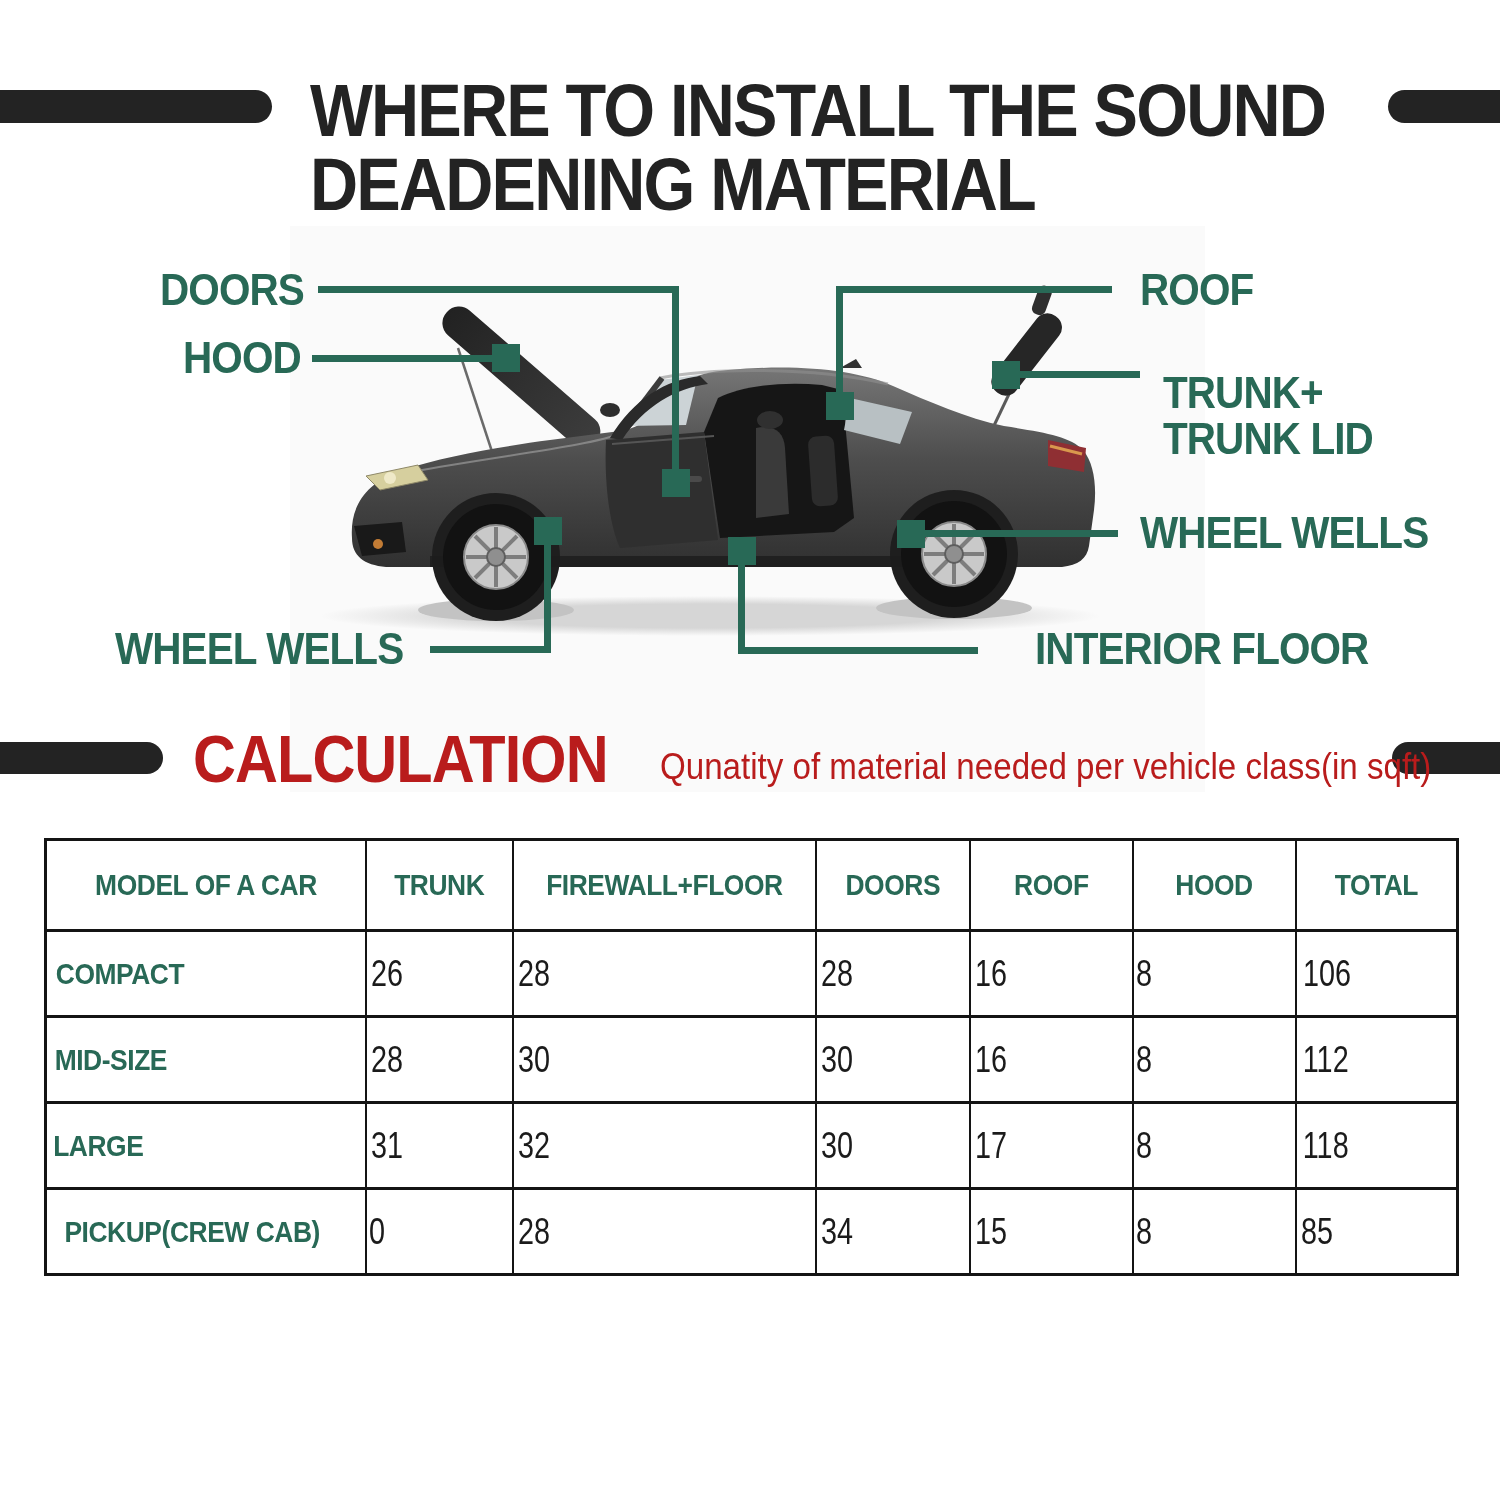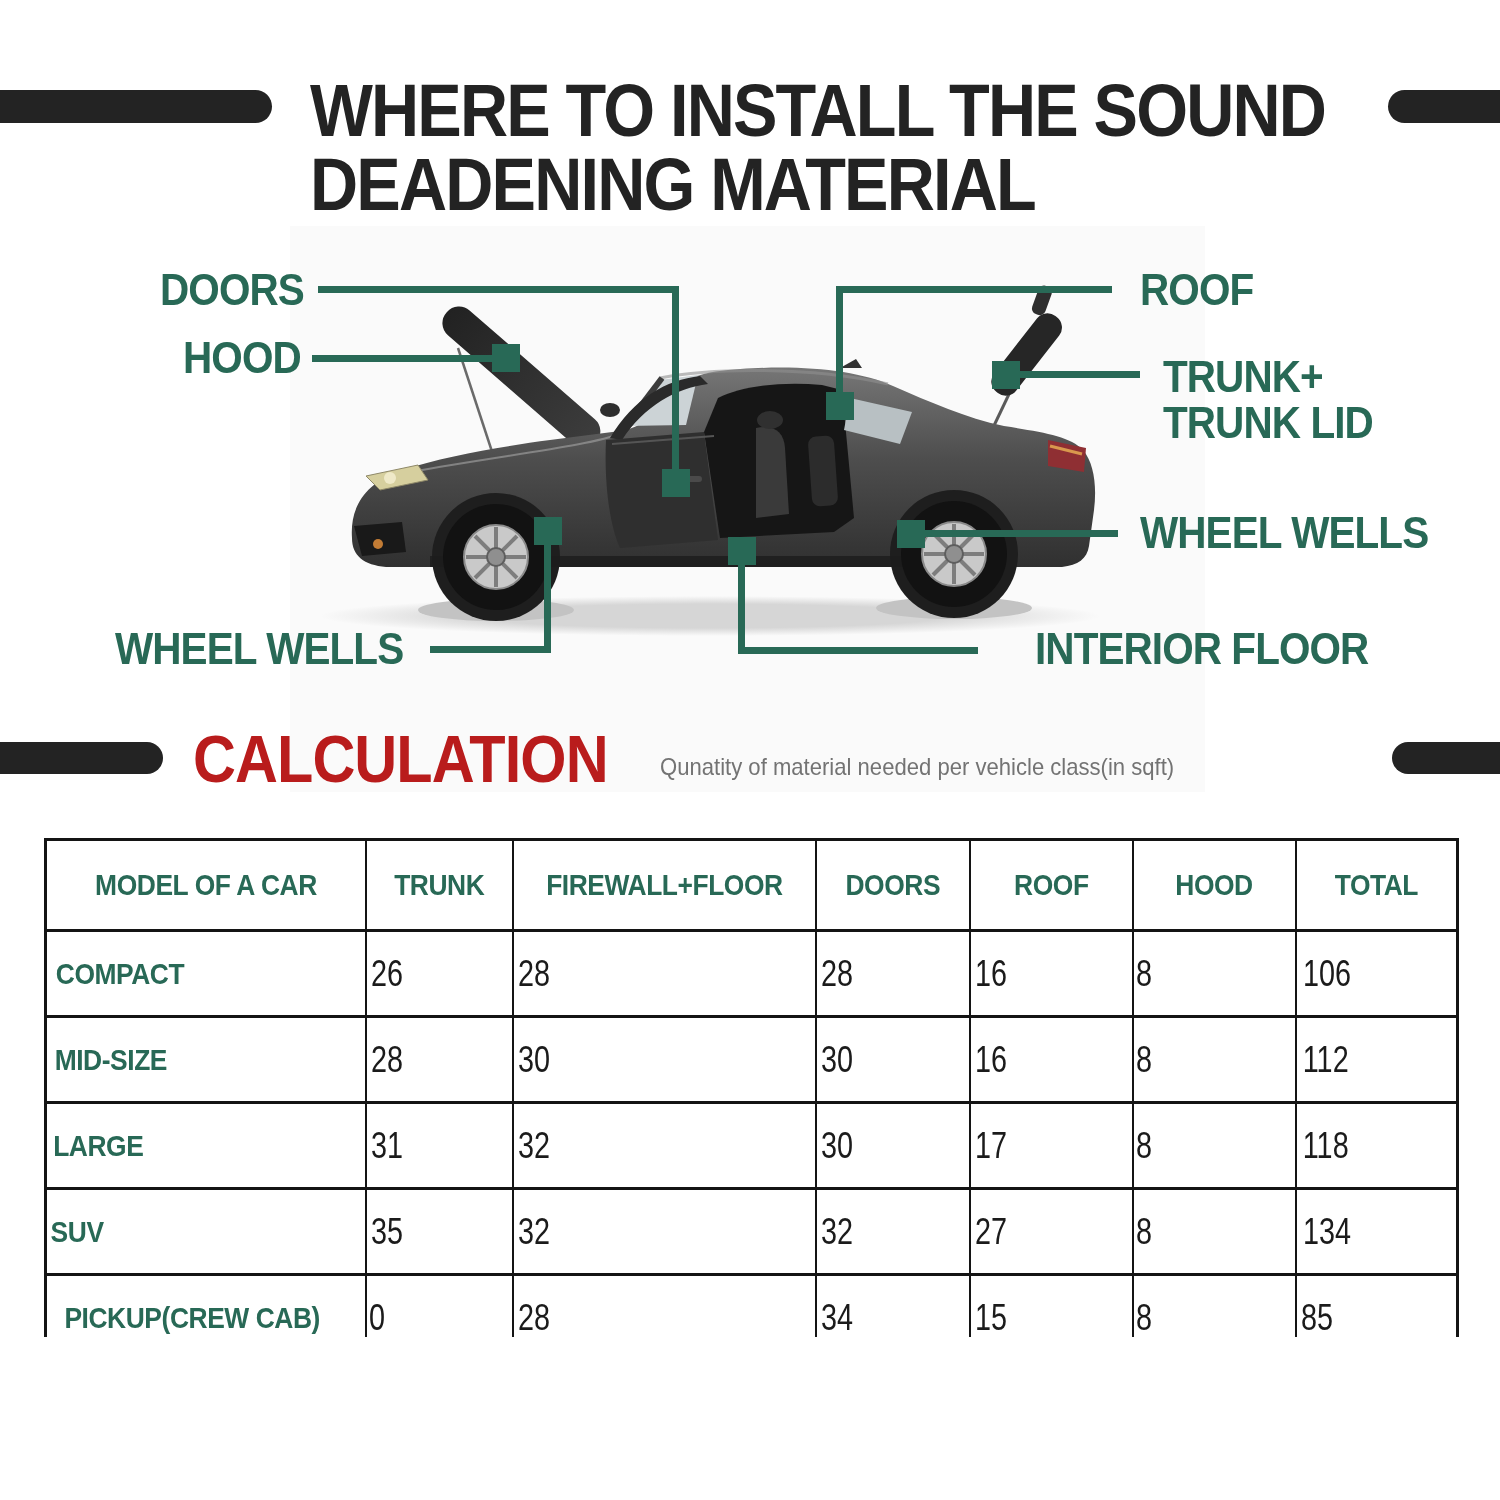--- a/index.html
+++ b/index.html
@@ -20,21 +20,21 @@
   
   .photo-bg{left:290px;top:226px;width:915px;height:566px;background:#fafafa;}
 
   
   .lbl{font-size:44px;line-height:44px;font-weight:800;letter-spacing:-1px;color:#286956;white-space:nowrap;}
   .line{background:#286956;}
   .sq{width:28px;height:28px;background:#286956;}
 
   
   .calc-h{left:193px;top:726px;font-size:66px;line-height:66px;font-weight:800;letter-spacing:-1px;color:#b91c1c;}
-  .calc-sub{left:660px;top:750px;font-size:24px;line-height:34px;font-weight:400;color:#737373;}
+  .calc-sub{left:660px;top:750px;font-size:36px;line-height:34px;font-weight:400;color:#b91c1c;}
   .pill2{background:#232323;height:32px;}
 
   
   .tblwrap{left:44px;top:838px;}
   table{border-collapse:collapse;table-layout:fixed;width:1412px;border:3px solid #141414;}
   th,td{border:3px solid #141414;border-left-width:2px;border-right-width:2px;
         vertical-align:middle;padding:0;}
   th{height:88px;font-size:30px;font-weight:800;letter-spacing:-0.5px;color:#286956;}
   td{height:83px;}
   td.model{font-size:30px;font-weight:800;letter-spacing:-0.5px;color:#286956;}
@@ -186,21 +186,21 @@
   <div class="abs line" style="left:544px;top:538px;width:7px;height:115px;"></div>
   <div class="abs sq" style="left:534px;top:517px;"></div>
 
   <div class="abs line" style="left:738px;top:545px;width:7px;height:109px;"></div>
   <div class="abs line" style="left:738px;top:647px;width:240px;height:7px;"></div>
   <div class="abs sq" style="left:728px;top:537px;"></div>
 
   <div class="abs lbl" style="left:160px;top:268px;"><span class="cond">DOORS</span></div>
   <div class="abs lbl" style="left:183px;top:336px;"><span class="cond">HOOD</span></div>
   <div class="abs lbl" style="left:1140px;top:268px;"><span class="cond">ROOF</span></div>
-  <div class="abs lbl" style="left:1163px;top:354px;line-height:46px;">
+  <div class="abs lbl" style="left:1163px;top:370px;line-height:46px;">
     <span class="cond">TRUNK+</span><br>
     <span class="cond">TRUNK LID</span>
   </div>
   <div class="abs lbl" style="left:1140px;top:511px;"><span class="cond">WHEEL WELLS</span></div>
   <div class="abs lbl" style="left:115px;top:627px;"><span class="cond">WHEEL WELLS</span></div>
   <div class="abs lbl" style="left:1035px;top:627px;"><span class="cond">INTERIOR FLOOR</span></div>
 
   <div class="abs pill2 pill-r-cap" style="left:0;top:742px;width:163px;"></div>
   <div class="abs pill2 pill-l-cap" style="left:1392px;top:742px;width:108px;"></div>
   <div class="abs calc-h"><span class="condt">CALCULATION</span></div>
@@ -250,29 +250,20 @@
         <tr>
           <td class="model"><span class="cx">LARGE</span></td>
           <td class="num"><span class="cx">31</span></td>
           <td class="num"><span class="cx">32</span></td>
           <td class="num"><span class="cx">30</span></td>
           <td class="num"><span class="cx">17</span></td>
           <td class="num"><span class="cx">8</span></td>
           <td class="num"><span class="cx">118</span></td>
         </tr>
         <tr>
-          <td class="model"><span class="cx">SUV</span></td>
-          <td class="num"><span class="cx">35</span></td>
-          <td class="num"><span class="cx">32</span></td>
-          <td class="num"><span class="cx">32</span></td>
-          <td class="num"><span class="cx">27</span></td>
-          <td class="num"><span class="cx">8</span></td>
-          <td class="num"><span class="cx">134</span></td>
-        </tr>
-        <tr>
           <td class="model"><span class="cx">PICKUP(CREW CAB)</span></td>
           <td class="num"><span class="cx">0</span></td>
           <td class="num"><span class="cx">28</span></td>
           <td class="num"><span class="cx">34</span></td>
           <td class="num"><span class="cx">15</span></td>
           <td class="num"><span class="cx">8</span></td>
           <td class="num"><span class="cx">85</span></td>
         </tr>
       </tbody>
     </table>

